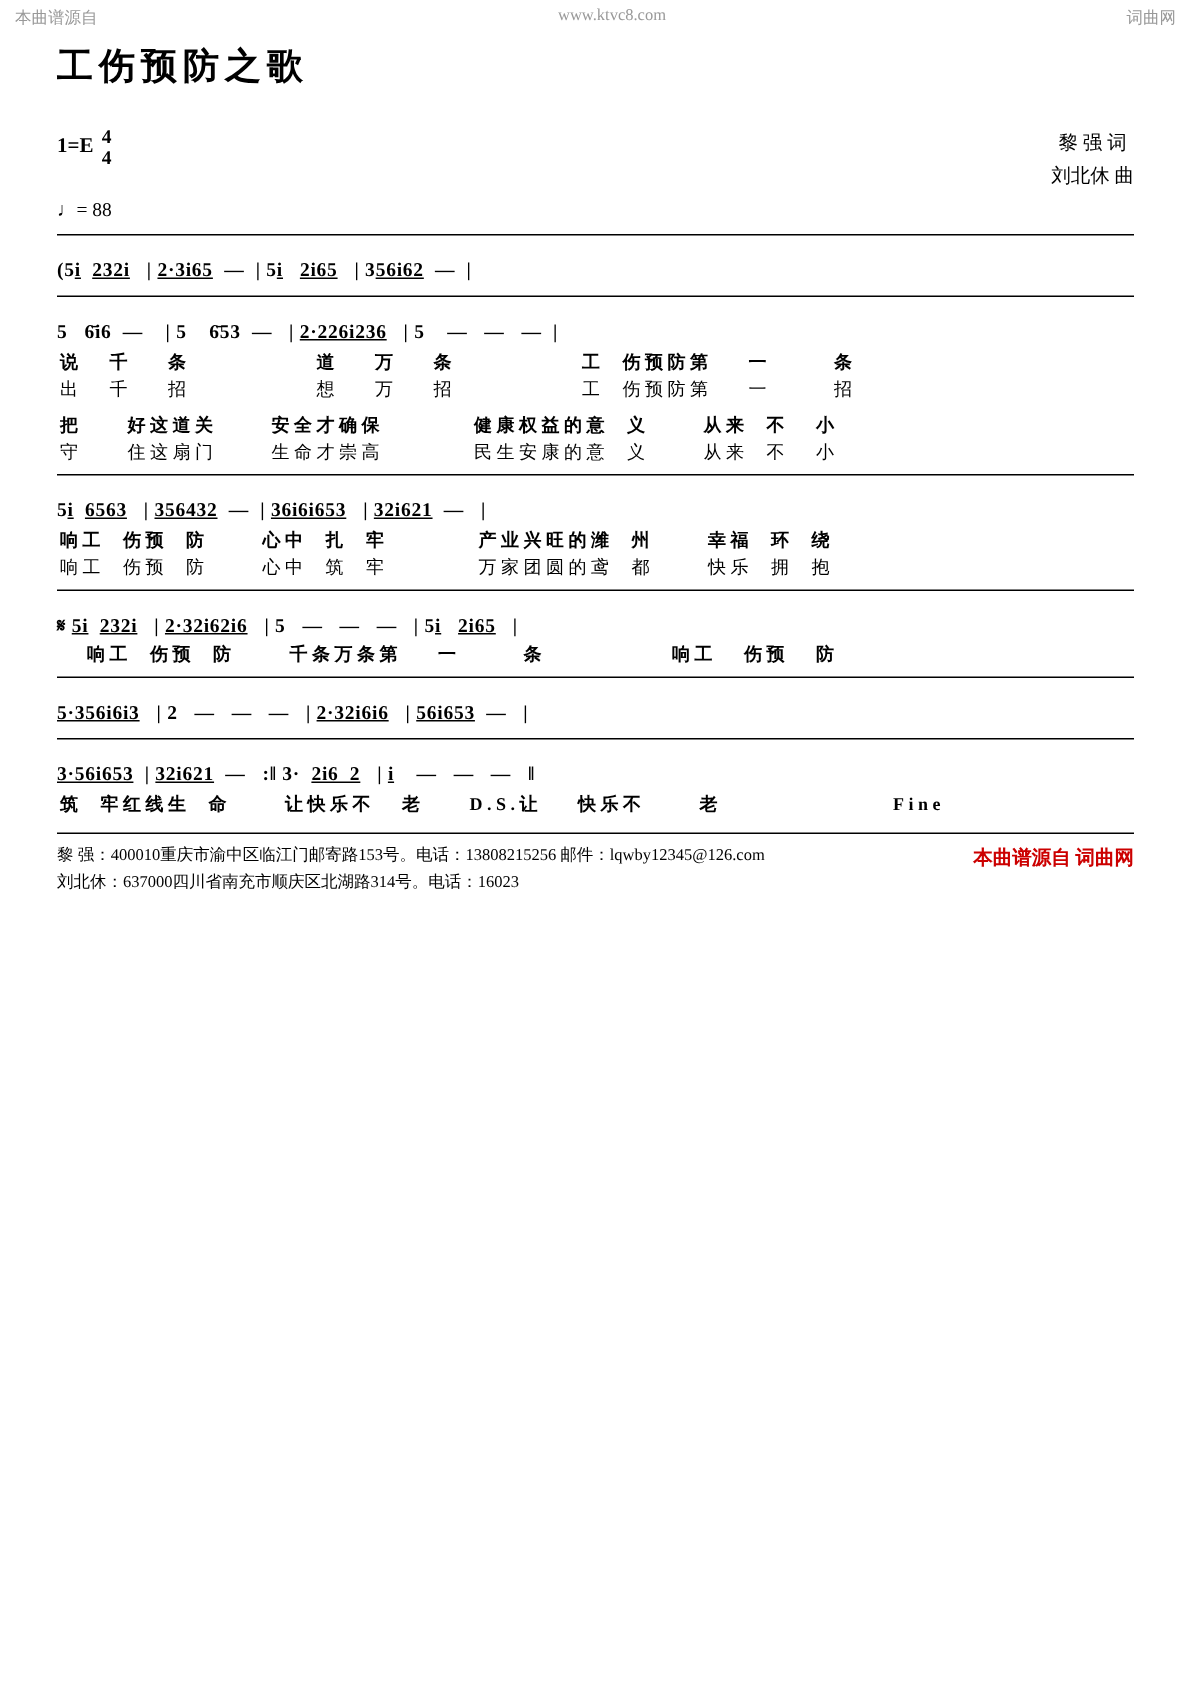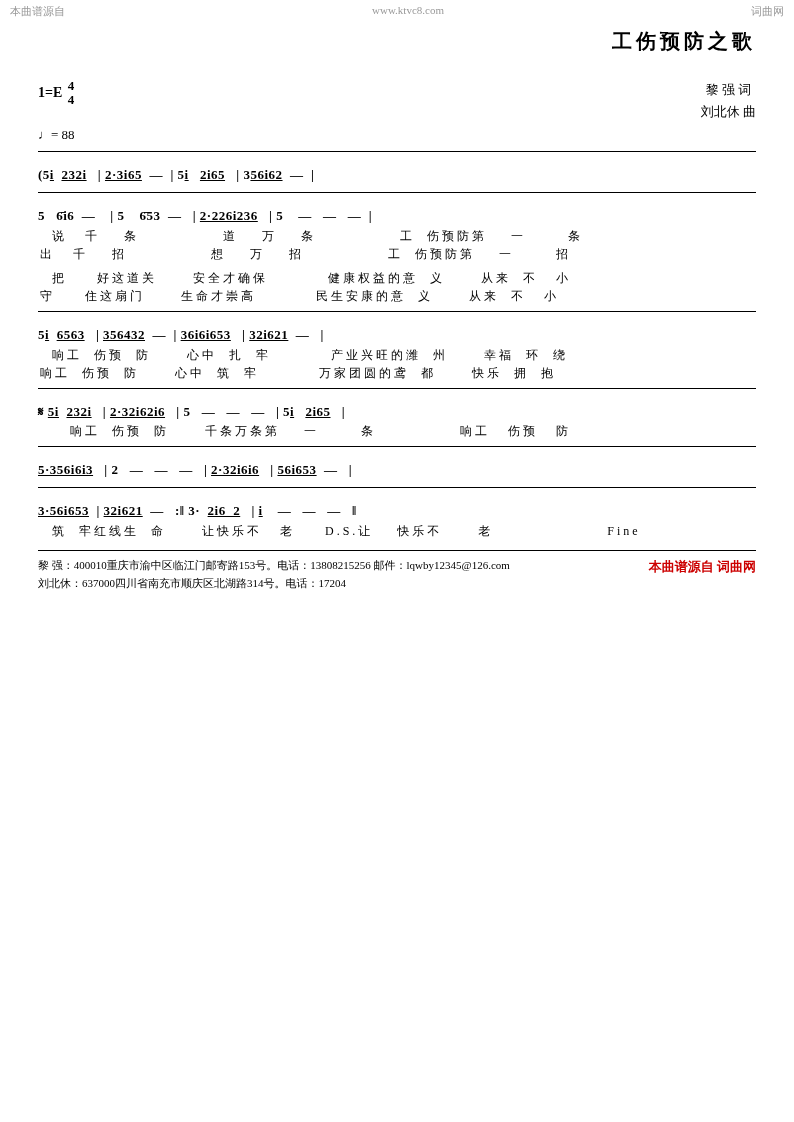--- a/index.html
+++ b/index.html
@@ -17,22 +17,22 @@
       top: 4px;
       left: 0;
       right: 0;
       display: flex;
       justify-content: space-between;
       padding: 0 10px;
       font-size: 11px;
       color: #999;
     }
     .title {
-      text-align: right;
-      font-size: 20px;
+      text-align: left;
+      font-size: 24px;
       font-weight: bold;
       margin-bottom: 16px;
       letter-spacing: 4px;
     }
     .header-info {
       display: flex;
       justify-content: space-between;
       align-items: flex-start;
       margin-bottom: 4px;
       margin-top: 24px;
@@ -98,27 +98,26 @@
       padding-top: 13px;
       font-size: 13px;
       font-weight: bold;
       font-family: "Times New Roman", "SimSun", serif;
       letter-spacing: 0.5px;
       line-height: 1.6;
       white-space: pre;
     }
     .l-line {
       font-size: 12px;
-      font-weight: normal;
+      font-weight: bold;
       font-family: "SimSun", serif;
       letter-spacing: 3px;
       line-height: 1.5;
       white-space: pre;
       padding-left: 2px;
-      margin-left: 12px;
     }
     .l-line2 {
       font-size: 12px;
       font-weight: normal;
       font-family: "SimSun", serif;
       letter-spacing: 3px;
       line-height: 1.5;
       white-space: pre;
       padding-left: 2px;
     }
@@ -187,20 +186,20 @@
     <div class="score-row-block">
       <div class="n-line"><u>3·56i653</u>  | <u>32i621</u>  ―   :‖ 3·  <u>2i6  2</u>   | <u>i</u>    ―   ―   ―   ‖</div>
       <div class="l-line">筑  牢红线生  命      让快乐不   老     D.S.让    快乐不      老                   Fine</div>
     </div>
 
   </div>
 
   <div class="footer-section">
     <div class="footer-left">
       <div>黎  强：400010重庆市渝中区临江门邮寄路153号。电话：13808215256  邮件：lqwby12345@126.com</div>
-      <div>刘北休：637000四川省南充市顺庆区北湖路314号。电话：17204</div>
+      <div>刘北休：637000四川省南充市顺庆区北湖路314号。电话：16023</div>
     </div>
     <div class="footer-right">
       <span>本曲谱源自</span>
       <span style="color:#cc0000;font-weight:bold;">词曲网</span>
     </div>
   </div>
 </div>
 
 </body></html>

